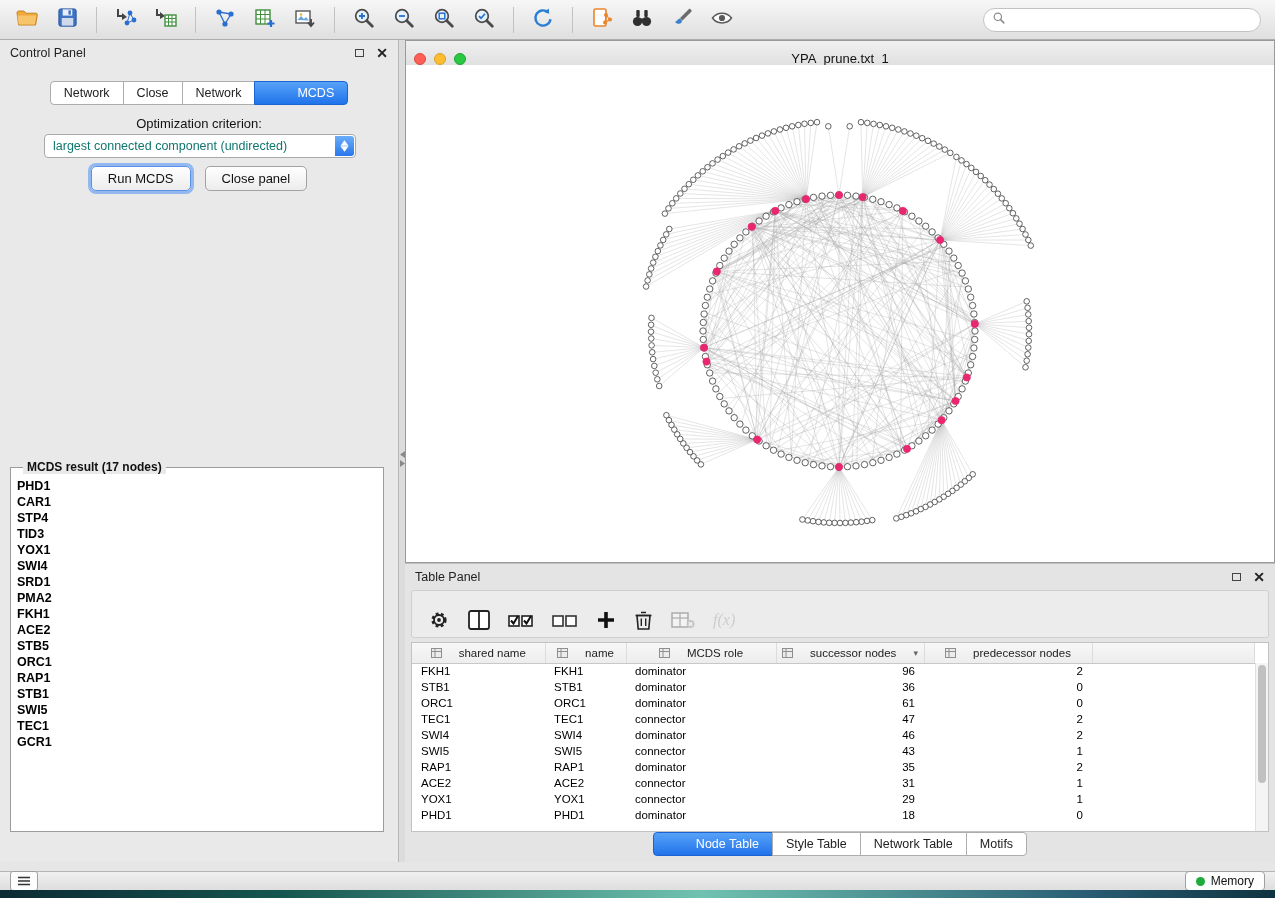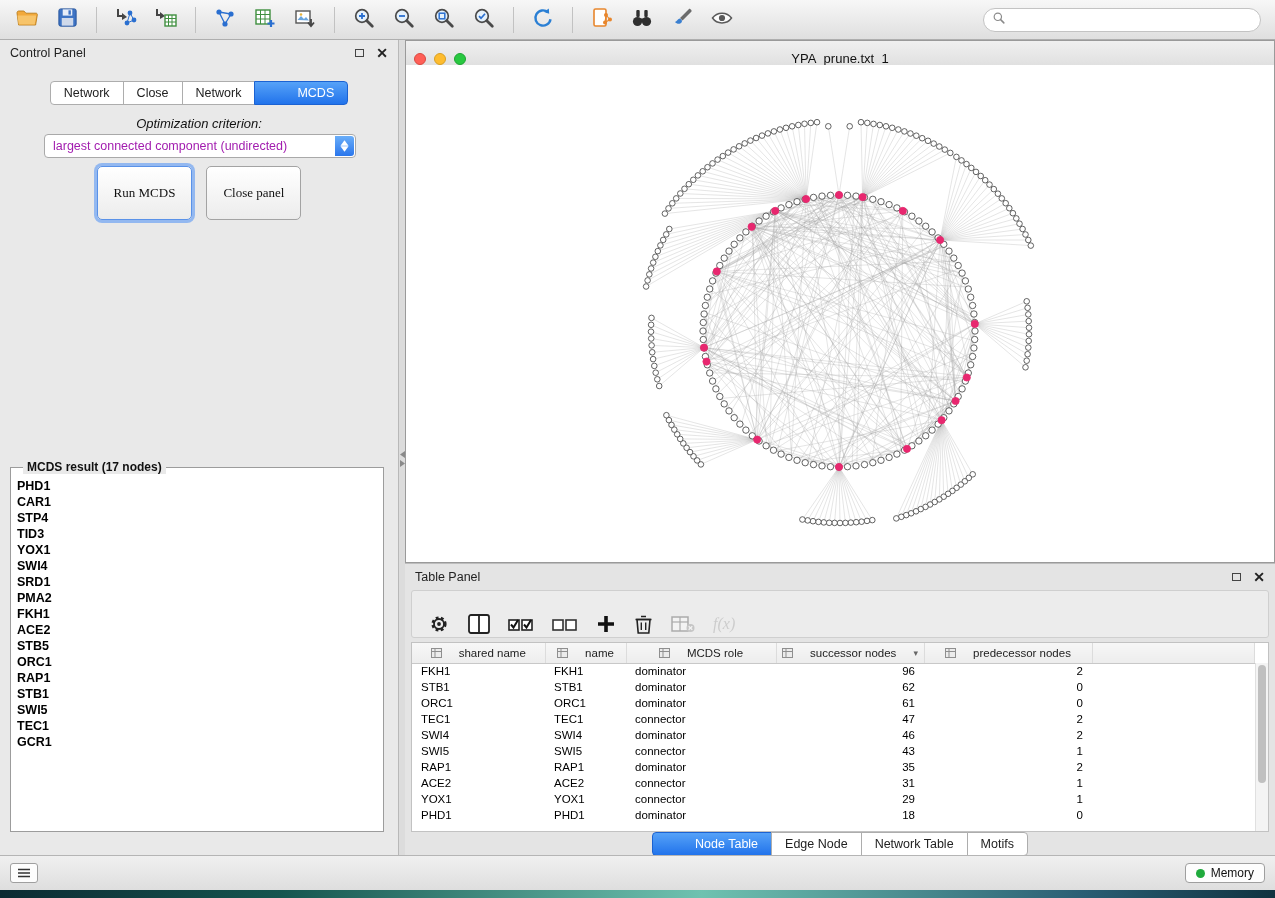--- a/index.html
+++ b/index.html
@@ -28,31 +28,31 @@
   .panel-title-row .spacer { flex:1; }
   .float-box { width:9px; height:8px; border:1.4px solid #444; display:inline-block; margin-right:12px; }
   .close-x { font-size:14px; font-weight:bold; color:#222; line-height:1; }
   .cp-tabs { position:absolute; top:33px; left:0; right:0; display:flex; justify-content:center;margin-top:8px; }
   .seg { display:inline-flex; }
   .seg .tab { font-size:12.5px; padding:4px 13px; background:#fff; border:1px solid #adadad;
     margin-left:-1px; color:#222; white-space:nowrap; }
   .seg .tab:first-child { border-radius:4px 0 0 4px; margin-left:0; }
   .seg .tab:last-child { border-radius:0 4px 4px 0; }
   .seg .tab.sel { background:linear-gradient(#56a2f8,#2173eb); border-color:#1b62d2; color:#fff;padding-left:42px; }
-  .opt-label { position:absolute; top:76px; left:0; right:0; text-align:center; font-size:13px; color:#111;font-style:italic; }
+  .opt-label { position:absolute; top:76px; left:0; right:0; text-align:center; font-size:13px; color:#111; }
   .criterion-select { position:absolute; top:94px; left:44px; width:312px; height:24px;
     background:#fff; border:1px solid #a9a9a9; border-radius:4px; display:flex; align-items:center;
-    font-size:12.5px; color:#a21caf; padding-left:8px; }
+    font-size:12.5px; color:#0f766e; padding-left:8px; }
   .criterion-select .stepper { position:absolute; right:1px; top:1px; bottom:1px; width:19px;
     background:linear-gradient(#6aaef9,#2a76ec); border-radius:0 3px 3px 0;
     display:flex; flex-direction:column; align-items:center; justify-content:center; color:#fff; }
   .criterion-select .stepper svg { display:block; }
   .cp-buttons { position:absolute; top:126px; left:0; right:0; display:flex; justify-content:center; gap:14px; }
-  .mac-btn { font-size:13px; padding:18px 16px; background:linear-gradient(#ffffff,#ececec);
-    border:1px solid #a3a3a3; border-radius:5px; color:#111; font-family:Liberation Serif, serif;}
+  .mac-btn { font-size:13px; padding:4px 16px; background:linear-gradient(#ffffff,#ececec);
+    border:1px solid #a3a3a3; border-radius:5px; color:#111; font-family:Liberation Sans, sans-serif;}
   .mac-btn.focused { box-shadow:0 0 0 3px rgba(77,143,245,.55); border-color:#5a92e8; }
   .mcds-fieldset { position:absolute; left:10px; right:14px; top:420px; height:372px;
     border:1px solid #9c9c9c; background:#fff; padding:4px 6px; overflow:hidden;font-weight:bold; }
   .mcds-fieldset legend { font-size:12px; color:#111; padding:0 4px; margin-left:6px; background:#e9e9e9; }
   .mcds-item { font-size:12.5px; color:#000; line-height:16px; }
 
   
   .v-splitter { position:absolute; left:399px; top:40px; width:6px; bottom:36px; background:#dcdcdc; }
   .v-splitter .grip { position:absolute; top:408px; left:0; width:6px; height:22px;
     display:flex; flex-direction:column; align-items:center; justify-content:center; gap:2px; }
@@ -67,41 +67,41 @@
   .tl { width:12px; height:12px; border-radius:50%; }
   .net-title { position:absolute; left:0; right:0; text-align:center; font-size:13px; color:#111; }
   .net-canvas { position:absolute; left:0; top:24px; right:0; bottom:0; background:#fff; overflow:hidden; }
   .net-canvas svg { display:block; }
 
   
   .table-panel { position:absolute; left:405px; top:563px; right:0; bottom:36px; background:#e4e4e4;
     border-top:1px solid #bdbdbd; }
   .tp-toolbar { position:absolute; left:6px; right:6px; top:26px; height:48px;
     background:#ececec; border:1px solid #cfcfcf; border-radius:3px;
-    display:flex; align-items:flex-end; gap:18px; padding:0 16px; }
+    display:flex; align-items:flex-start; gap:18px; padding:16px 16px; }
   .tp-icon { display:flex; align-items:center; justify-content:center; height:26px; }
   .tp-icon.disabled { opacity:.38; }
   .fx-label { font-family:"Liberation Serif", serif; font-style:italic; font-size:16px; color:#9a9a9a; }
   .table-wrap { position:absolute; left:6px; right:6px; top:78px; height:190px; background:#fff;
     border:1px solid #c2c2c2; overflow:hidden; }
   table.node-table { border-collapse:collapse; table-layout:fixed; width:calc(100% - 13px); font-size:11.5px; }
   .node-table th { background:linear-gradient(#f7f7f7,#ededed); border-right:1px solid #dcdcdc;
     border-bottom:1px solid #c8c8c8; font-weight:normal; height:20px; padding:0 4px;
     white-space:nowrap; overflow:hidden; color:#222; }
   .node-table th .th-inner { display:flex; align-items:center; justify-content:center; gap:17px; }
   .node-table td { height:16px; padding:0 9px; white-space:nowrap; overflow:hidden; color:#000; }
   .td-num { text-align:right; }
   .sort-chevron { color:#666; font-size:9px; }
   .tp-scrollbar { position:absolute; right:0; top:20px; bottom:0; width:13px; background:#f4f4f4;
     border-left:1px solid #e0e0e0; }
   .tp-thumb { position:absolute; left:2px; right:2px; top:2px; height:118px; background:#c0c0c0; border-radius:5px; }
   .tp-tabs { position:absolute; left:0; right:0; bottom:6px; display:flex; justify-content:center; }
 
   
-  .status-bar { position:absolute; left:0; right:0; bottom:8px; height:35px;
+  .status-bar { position:absolute; left:0; right:0; bottom:8px; height:19px;
     background:linear-gradient(#f0f0f0,#dedede); border-top:1px solid #b5b5b5;
     display:flex; align-items:center; padding:0 10px; }
   .hamburger-btn { width:28px; height:20px; border:1px solid #9f9f9f; border-radius:3px; background:#fdfdfd;
     display:flex; align-items:center; justify-content:center; }
   .memory-btn { margin-left:auto; height:20px; border:1px solid #9f9f9f; border-radius:4px; background:#fdfdfd;
     display:flex; align-items:center; gap:6px; padding:0 10px; font-size:12px; color:#111; }
   .mem-dot { width:9px; height:9px; border-radius:50%; background:#1faa3c; }
   .wallpaper { position:absolute; left:0; right:0; bottom:0; height:8px;
     background:linear-gradient(90deg,#0c2b33,#15554f 22%,#6fc2b0 55%,#2a5e74 85%,#0f3340); }
 </style>
@@ -1158,21 +1158,21 @@
               <td>FKH1</td>
               <td>dominator</td>
               <td class="td-num">96</td>
               <td class="td-num">2</td>
               <td></td>
             </tr>
             <tr>
               <td>STB1</td>
               <td>STB1</td>
               <td>dominator</td>
-              <td class="td-num">62</td>
+              <td class="td-num">36</td>
               <td class="td-num">0</td>
               <td></td>
             </tr>
             <tr>
               <td>ORC1</td>
               <td>ORC1</td>
               <td>dominator</td>
               <td class="td-num">61</td>
               <td class="td-num">0</td>
               <td></td>
@@ -1235,21 +1235,21 @@
             </tr>
           </tbody>
       </table>
       <div class="tp-scrollbar">
         <div class="tp-thumb"></div>
       </div>
     </div>
     <div class="tp-tabs">
       <div class="seg">
         <div class="tab sel">Node Table</div>
-        <div class="tab">Edge Node</div>
+        <div class="tab">Style Table</div>
         <div class="tab">Network Table</div>
         <div class="tab">Motifs</div>
       </div>
     </div>
   </div>
 
   <div class="status-bar">
     <div class="hamburger-btn">
       <svg width="14" height="10" viewBox="0 0 14 10">
           <path d="M1 1.5h12M1 5h12M1 8.5h12" stroke="#333" stroke-width="1.6"></path>

